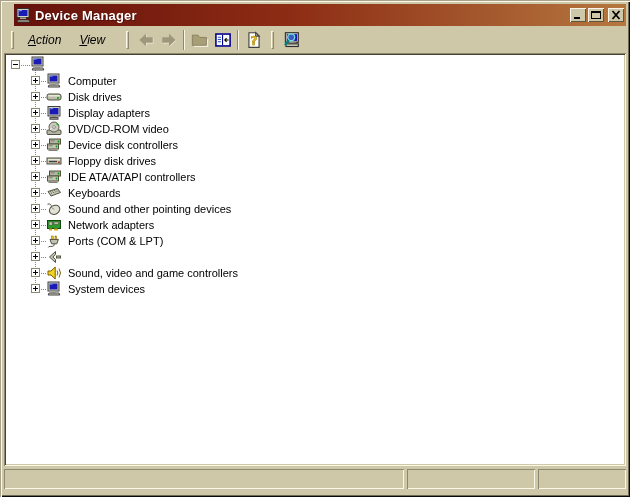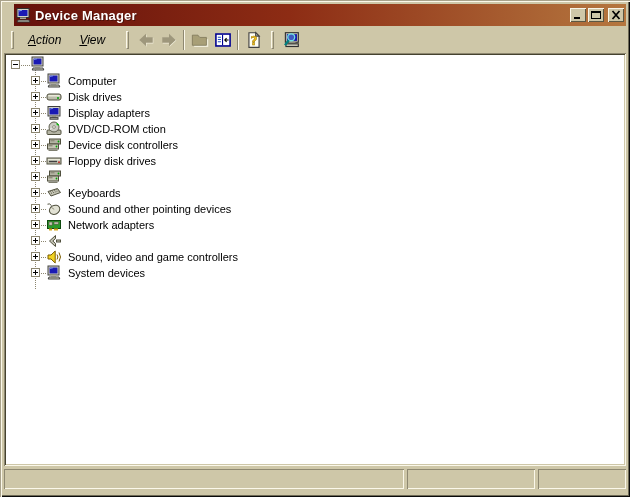--- a/index.html
+++ b/index.html
@@ -254,21 +254,21 @@
           <div class="tree-row">
             <span class="hstub" style="left:29px;width:11px;"></span>
             <span class="pm plus" style="left:25px;"></span>
             <span class="t-icon"><svg width="16" height="16" viewBox="0 0 16 16">
                 <rect x="1" y="9" width="14" height="4.5" rx="1" fill="#b4b4a4" stroke="#50503e"></rect>
                 <circle cx="8" cy="6" r="5" fill="#cacac2" stroke="#606050"></circle>
                 <circle cx="8" cy="6" r="1.4" fill="#f4f4ee" stroke="#909080"></circle>
                 <path d="M10.6 2.4 L12.6 4.2" stroke="#00c000" stroke-width="1.4"></path>
                 <path d="M4 8.5 L5.6 7.3" stroke="#ffffff" stroke-width="1"></path>
               </svg></span>
-            <span class="t-label">DVD/CD-ROM ction</span>
+            <span class="t-label">DVD/CD-ROM video</span>
           </div>
           <div class="tree-row">
             <span class="hstub" style="left:29px;width:11px;"></span>
             <span class="pm plus" style="left:25px;"></span>
             <span class="t-icon"><svg width="16" height="16" viewBox="0 0 16 16">
                 <rect x="3.5" y="2" width="11" height="5" fill="#b4b4a4" stroke="#50503e"></rect>
                 <circle cx="12.5" cy="4.5" r="0.9" fill="#00a000"></circle>
                 <rect x="4.5" y="3" width="4" height="1.4" fill="#8e8e7c"></rect>
                 <rect x="1.5" y="7" width="11" height="5" fill="#c6c6b6" stroke="#50503e"></rect>
                 <circle cx="10.5" cy="9.5" r="0.9" fill="#00a000"></circle>
@@ -293,20 +293,21 @@
             <span class="pm plus" style="left:25px;"></span>
             <span class="t-icon"><svg width="16" height="16" viewBox="0 0 16 16">
                 <rect x="3.5" y="2" width="11" height="5" fill="#b4b4a4" stroke="#50503e"></rect>
                 <circle cx="12.5" cy="4.5" r="0.9" fill="#00a000"></circle>
                 <rect x="4.5" y="3" width="4" height="1.4" fill="#8e8e7c"></rect>
                 <rect x="1.5" y="7" width="11" height="5" fill="#c6c6b6" stroke="#50503e"></rect>
                 <circle cx="10.5" cy="9.5" r="0.9" fill="#00a000"></circle>
                 <rect x="2.5" y="8" width="4" height="1.4" fill="#8e8e7c"></rect>
                 <rect x="2.5" y="12.8" width="9" height="1" fill="#60604e"></rect>
               </svg></span>
+            <span class="t-label">IDE ATA/ATAPI controllers</span>
           </div>
           <div class="tree-row">
             <span class="hstub" style="left:29px;width:11px;"></span>
             <span class="pm plus" style="left:25px;"></span>
             <span class="t-icon"><svg width="16" height="16" viewBox="0 0 16 16">
                 <path d="M2 6.5 L11.5 3.5 L14.5 7.5 L5 11 Z" fill="#c6c6b6" stroke="#50503e"></path>
                 <path d="M3.8 6.8 l1 -0.3 M6 6.1 l1 -0.3 M8.2 5.4 l1 -0.3 M10.4 4.7 l1 -0.3 M5 8.3 l1 -0.3 M7.2 7.6 l1 -0.3 M9.4 6.9 l1 -0.3 M11.6 6.2 l1 -0.3" stroke="#60604e" stroke-width="1"></path>
               </svg></span>
             <span class="t-label">Keyboards</span>
           </div>
@@ -324,20 +325,31 @@
             <span class="hstub" style="left:29px;width:11px;"></span>
             <span class="pm plus" style="left:25px;"></span>
             <span class="t-icon"><svg width="16" height="16" viewBox="0 0 16 16">
                 <rect x="1.5" y="3.5" width="13" height="8" fill="#2a9a2a" stroke="#0e4a0e"></rect>
                 <rect x="3" y="5" width="3.2" height="3.2" fill="#c6c6b6" stroke="#50503e" stroke-width="0.6"></rect>
                 <rect x="8" y="5" width="4.5" height="2.2" fill="#c6c6b6" stroke="#50503e" stroke-width="0.6"></rect>
                 <rect x="3" y="11.5" width="3" height="2" fill="#d4a820"></rect>
                 <rect x="8" y="11.5" width="4" height="2" fill="#d4a820"></rect>
               </svg></span>
             <span class="t-label">Network adapters</span>
+          </div>
+          <div class="tree-row">
+            <span class="hstub" style="left:29px;width:11px;"></span>
+            <span class="pm plus" style="left:25px;"></span>
+            <span class="t-icon"><svg width="16" height="16" viewBox="0 0 16 16">
+                <rect x="5.6" y="3" width="1.6" height="3.4" fill="#e8c820" stroke="#806000" stroke-width="0.5"></rect>
+                <rect x="9" y="3" width="1.6" height="3.4" fill="#e8c820" stroke="#806000" stroke-width="0.5"></rect>
+                <path d="M4 6.4 h8.4 l-1.6 4.4 h-5.2 Z" fill="#c2c2b2" stroke="#50503e"></path>
+                <path d="M8.2 10.8 q0.4 3 -3.4 2.6 q-2.4 -0.3 -2.4 1" stroke="#50503e" fill="none" stroke-width="1"></path>
+              </svg></span>
+            <span class="t-label">Ports (COM &amp; LPT)</span>
           </div>
           <div class="tree-row">
             <span class="hstub" style="left:29px;width:11px;"></span>
             <span class="pm plus" style="left:25px;"></span>
             <span class="t-icon"><svg width="16" height="16" viewBox="0 0 16 16">
                 <path d="M9.5 2.5 L3.5 8 L9.5 13.5 L9.5 10.5 L6.8 8 L9.5 5.5 Z" fill="#c6c6b6" stroke="#50503e"></path>
                 <rect x="10.5" y="7" width="4" height="2" fill="#c6c6b6" stroke="#50503e"></rect>
               </svg></span>
           </div>
           <div class="tree-row">

